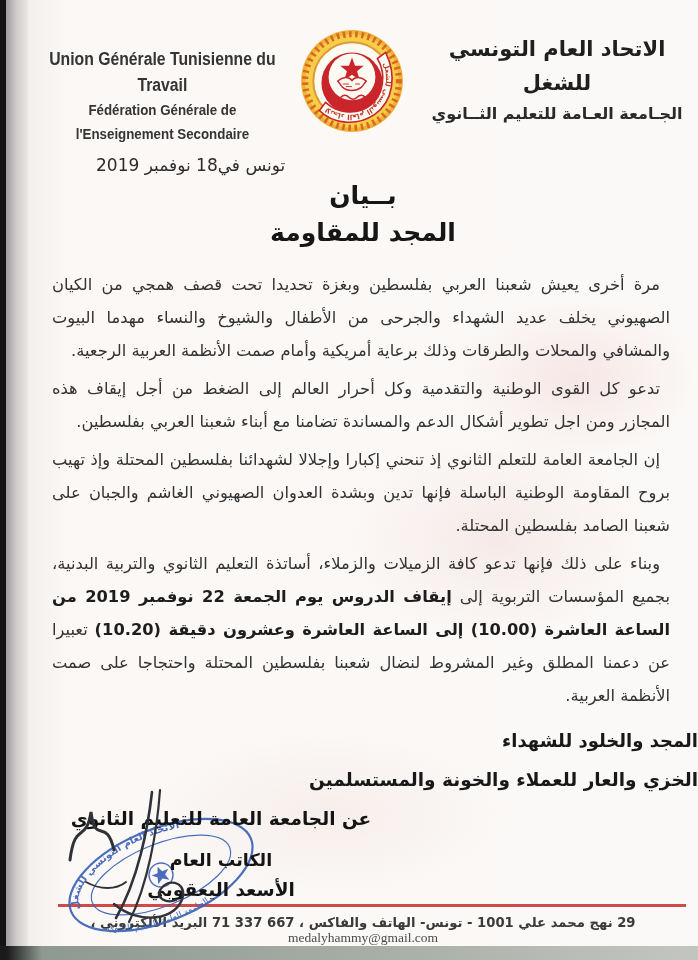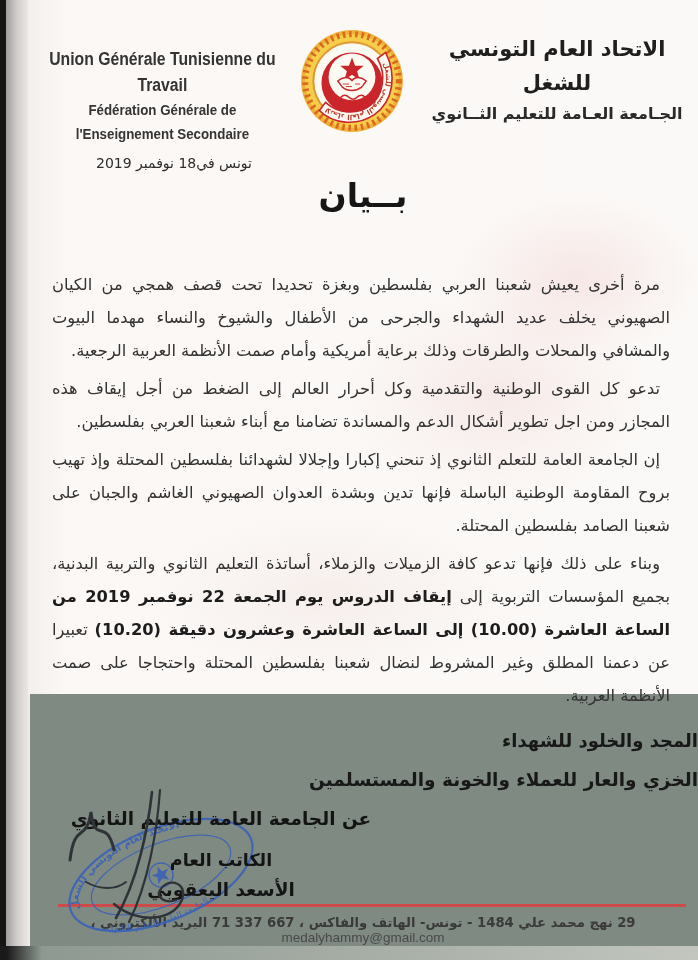--- a/index.html
+++ b/index.html
@@ -7,42 +7,42 @@
     width:698px;height:960px;position:relative;overflow:hidden;
     background:#7f8a83;
     font-family:"DejaVu Sans",sans-serif;
   }
   .scan-edge-black{position:absolute;left:0;top:0;width:6px;height:100%;background:#141414;z-index:1;}
   .scan-edge-gray{position:absolute;left:6px;top:0;width:24px;height:100%;
     background:linear-gradient(90deg,#a09e9d 0%,#cfccca 45%,#efecea 100%);z-index:1;}
   .scan-bottom-strip{position:absolute;left:0;bottom:0;width:100%;height:14px;
     background:linear-gradient(90deg,#1a1a1a 0%,#1a1a1a 1%,#8e9992 6%,#a8afa7 55%,#c2c6bf 100%);z-index:1;}
   .page{
-    position:absolute;left:28px;top:0;width:670px;height:694px;z-index:2;
+    position:absolute;left:28px;top:0;width:670px;height:946px;z-index:2;
     background:
       radial-gradient(ellipse 180px 120px at 82% 40%, rgba(233,185,185,.28), transparent 70%),
       radial-gradient(ellipse 220px 150px at 70% 57%, rgba(236,200,198,.30), transparent 70%),
       radial-gradient(ellipse 260px 120px at 45% 86%, rgba(228,201,196,.22), transparent 70%),
       linear-gradient(90deg,#f3efec 0%,#fbf8f6 6%,#fbf9f7 100%);
     color:#2d2d2d;
   }
   
   .hdr-fr{position:absolute;left:12px;top:46px;width:272px;text-align:center;
     font-family:"Liberation Sans",sans-serif;font-weight:bold;color:#343434;
     transform:scaleX(.9);transform-origin:left top;}
   .hdr-fr .l1{font-size:17.5px;line-height:26px;}
   .hdr-fr .l2{font-size:14.8px;line-height:24px;}
   .logo-wrap{position:absolute;left:268px;top:26px;width:112px;height:112px;}
   .hdr-ar{position:absolute;left:398px;top:32px;width:262px;text-align:center;direction:rtl;color:#1f1f1f;}
   .hdr-ar .l1{font-size:21px;font-weight:bold;line-height:34px;}
   .hdr-ar .l2{font-size:16px;font-weight:bold;line-height:28px;color:#2a2a2a;}
   
-  .date-line{position:absolute;left:68px;top:155px;direction:rtl;font-size:14px;color:#2c2c2c;}
+  .date-line{position:absolute;left:68px;top:155px;direction:rtl;font-size:17px;color:#2c2c2c;}
   .doc-title{position:absolute;left:0;top:178px;width:100%;text-align:center;direction:rtl;
-    font-size:33px;font-weight:bold;color:#161616;line-height:36px;}
+    font-size:25px;font-weight:bold;color:#161616;line-height:36px;}
   .doc-subtitle{position:absolute;left:0;top:216px;width:100%;text-align:center;direction:rtl;
     font-size:25px;font-weight:bold;color:#161616;line-height:34px;}
   
   .body-text{position:absolute;left:24px;right:28px;top:268px;direction:rtl;
     text-align:justify;font-size:16.3px;line-height:33px;color:#333;}
   .body-text p{margin:0 0 5px 0;text-indent:10px;}
   .body-text .b{font-weight:bold;color:#1d1d1d;}
   
   .slogans{position:absolute;left:0;top:726px;width:100%;direction:rtl;
     font-weight:bold;color:#181818;}
@@ -53,21 +53,21 @@
     font-weight:bold;color:#141414;z-index:4;}
   .sig-block .g1{font-size:18.5px;line-height:30px;}
   .sig-block .g2{font-size:17.5px;line-height:29px;margin-top:12px;}
   .sig-block .g3{font-size:18.5px;line-height:30px;}
   .stamp{position:absolute;left:18px;top:812px;width:230px;height:126px;z-index:3;opacity:.92;}
   .signature-ink{position:absolute;left:28px;top:786px;width:190px;height:146px;z-index:5;}
   
   .footer-rule{position:absolute;left:30px;right:12px;top:904px;height:2.5px;background:#cf4a4a;}
   .footer-line{position:absolute;left:0;right:0;top:915px;direction:rtl;text-align:center;
     font-size:13.2px;font-weight:bold;color:#3a3a3a;}
-  .footer-line .email{font-family:Liberation Sans, sans-serif;font-weight:normal;font-size:13.5px;color:#4a4a4a;}
+  .footer-line .email{font-family:Liberation Serif, serif;font-weight:normal;font-size:13.5px;color:#4a4a4a;}
   .ltr{direction:ltr;unicode-bidi:embed;}
 </style>
 </head>
 <body>
 
 <div class="scan-edge-black"></div>
 <div class="scan-edge-gray"></div>
 <div class="scan-bottom-strip"></div>
 
 <div class="page">
@@ -99,20 +99,21 @@
     </svg>
   </div>
 
   <div class="hdr-ar">
     <div class="l1">الاتحاد العام التونسي للشغل</div>
     <div class="l2">الجـامعة العـامة للتعليم الثــانوي</div>
   </div>
 
   <div class="date-line">تونس في18 نوفمبر 2019</div>
   <div class="doc-title">بــيان</div>
+  <div class="doc-subtitle">المجد للمقاومة</div>
 
   <div class="body-text">
     <p>مرة أخرى يعيش شعبنا العربي بفلسطين وبغزة تحديدا تحت قصف همجي من الكيان الصهيوني يخلف عديد الشهداء والجرحى من الأطفال والشيوخ والنساء مهدما البيوت والمشافي والمحلات والطرقات وذلك برعاية أمريكية وأمام صمت الأنظمة العربية الرجعية.</p>
     <p>تدعو كل القوى الوطنية والتقدمية وكل أحرار العالم إلى الضغط من أجل إيقاف هذه المجازر ومن اجل تطوير أشكال الدعم والمساندة تضامنا مع أبناء شعبنا العربي بفلسطين.</p>
     <p>إن الجامعة العامة للتعلم الثانوي إذ تنحني إكبارا وإجلالا لشهدائنا بفلسطين المحتلة وإذ تهيب بروح المقاومة الوطنية الباسلة فإنها تدين وبشدة العدوان الصهيوني الغاشم والجبان على شعبنا الصامد بفلسطين المحتلة.</p>
     <p><span>وبناء على ذلك فإنها تدعو كافة الزميلات والزملاء، أساتذة التعليم الثانوي والتربية البدنية، بجميع المؤسسات التربوية إلى </span><span class="b">إيقاف الدروس يوم الجمعة 22 نوفمبر 2019 من الساعة العاشرة (10.00) إلى الساعة العاشرة وعشرون دقيقة (10.20)</span><span> تعبيرا عن دعمنا المطلق وغير المشروط لنضال شعبنا بفلسطين المحتلة واحتجاجا على صمت الأنظمة العربية.</span></p>
   </div>
 
   <div class="slogans">
     <div class="s1">المجد والخلود للشهداء</div>
@@ -149,20 +150,20 @@
       <path d="M14,74 C19,34 30,58 35,26 C39,60 50,30 58,64" stroke-width="3"></path>
       <path d="M96,6 C92,42 82,94 60,132" stroke-width="2.6"></path>
       <path d="M104,4 C101,46 92,98 73,136" stroke-width="2.2"></path>
       <path d="M58,118 C84,140 122,134 127,110 C129,95 111,92 104,104 C100,112 110,118 120,114" stroke-width="2.4"></path>
       <path d="M30,96 C44,104 60,104 70,96" stroke-width="2"></path>
     </g>
   </svg>
 
   <div class="footer-rule"></div>
   <div class="footer-line">
-    <span>29 نهج محمد علي 1484 - تونس-</span>
+    <span>29 نهج محمد علي 1001 - تونس-</span>
     <span>الهاتف والفاكس ،</span>
     <span class="ltr">71 337 667</span>
     <span>البريد الألكتروني ،</span>
     <span class="email ltr">medalyhammy@gmail.com</span>
   </div>
 
 </div>
 
 </body></html>

